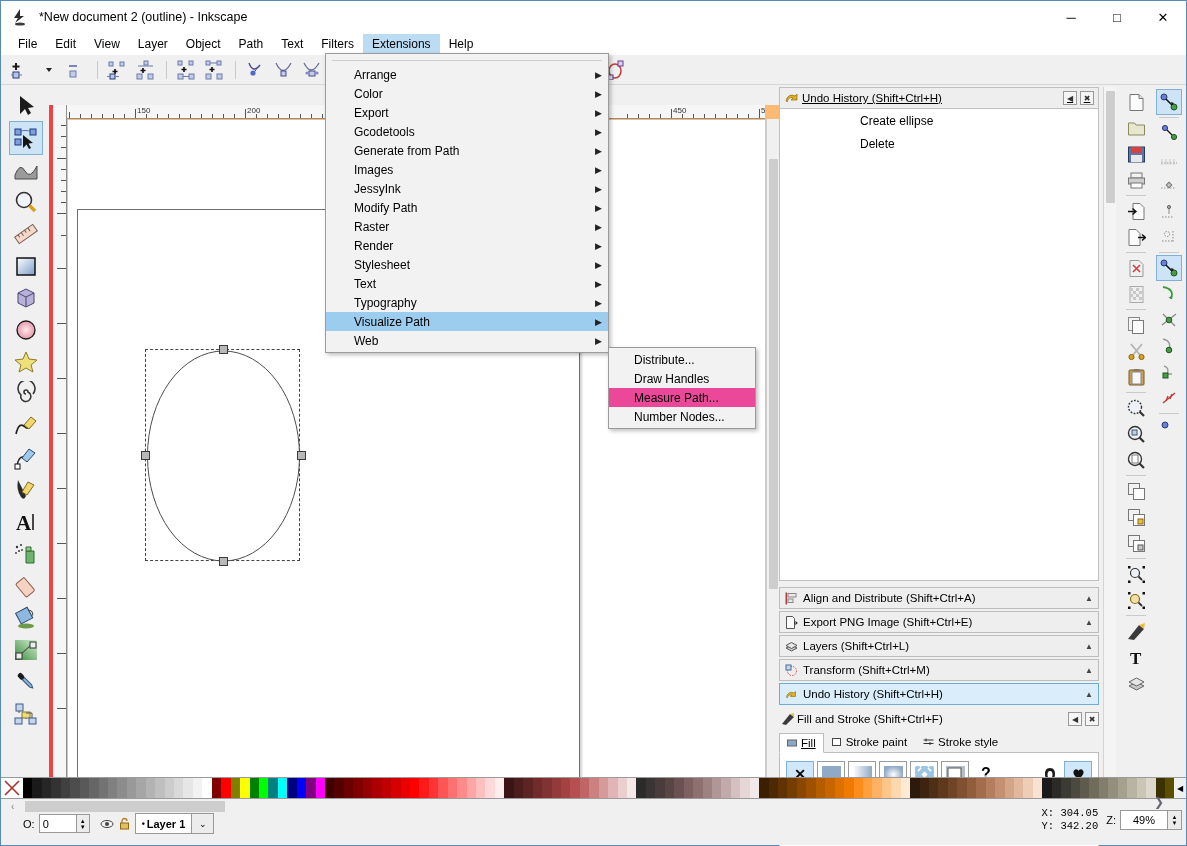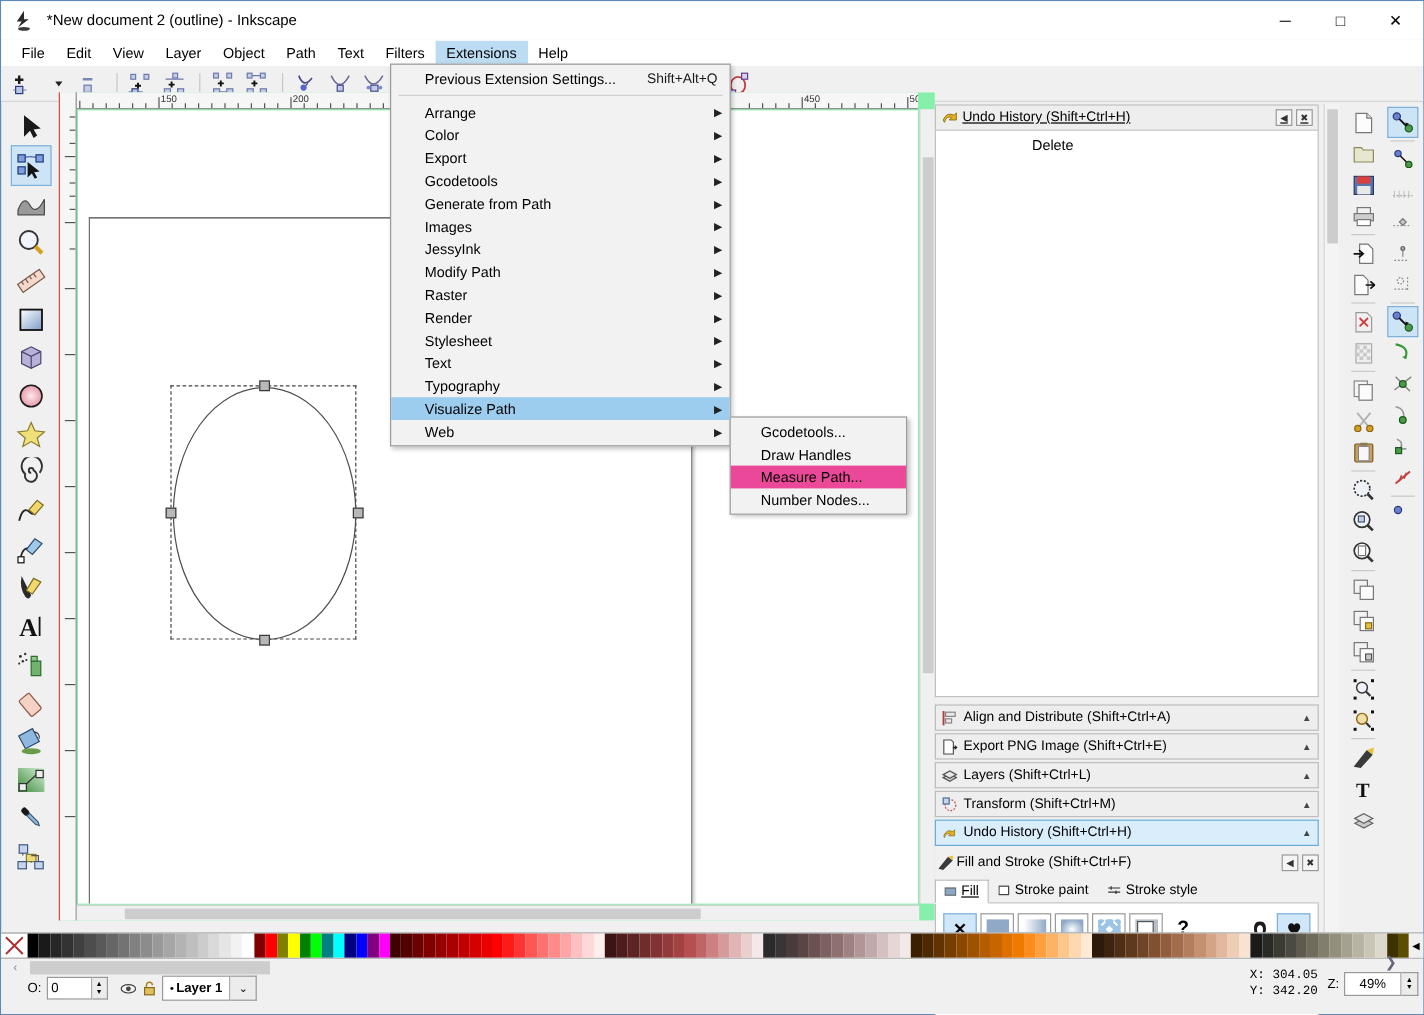--- a/index.html
+++ b/index.html
@@ -74,22 +74,22 @@
     padding-top:2px; overflow:hidden;
   }
   .tool {
     width:34px; height:34px; margin-bottom:-2px;
     display:flex; align-items:center; justify-content:center;
   }
   .tool.sel { background:#cde4f7; border:1px solid #7fb0d8; }
 
   
   .canvaswrap {
-    position:absolute; left:48px; top:76px; width:730px; height:690px;
-    background:#86efac; border-left:1px solid #ef4444;
+    position:absolute; left:48px; top:104px; width:730px; height:690px;
+    background:#fdba74; border-left:4px solid #ef4444;
   }
   .ruler-h {
     position:absolute; left:14px; top:0; right:14px; height:14px;
     background:#f6f6f6; border-bottom:1px solid #909090; overflow:hidden;
   }
   .ruler-v {
     position:absolute; left:0; top:0; width:14px; bottom:0;
     background:#f6f6f6; border-right:1px solid #909090; overflow:hidden;
   }
   .rcorner { position:absolute; left:0; top:0; width:14px; height:14px; background:#f6f6f6;
@@ -713,20 +713,23 @@
         </svg>
       </span>
       <span class="ttl">Undo History (Shift+Ctrl+H)</span>
       <span style="margin-left:auto;display:flex;">
         <span class="ph-btn">◀</span>
         <span class="ph-btn">✖</span>
       </span>
     </div>
 
     <div class="undo-list">
+      <div class="undo-row">
+        <span>Create ellipse</span>
+      </div>
       <div class="undo-row">
         <span>Delete</span>
       </div>
     </div>
 
     <div style="position:absolute; left:0; top:498px; width:320px;">
       <div class="collapsed-row">
         <span style="margin-right:5px;">
           <svg width="13" height="13" viewBox="0 0 13 13">
             <rect x="0.5" y="0.5" width="1.6" height="12" fill="#b04040"></rect>
@@ -1324,24 +1327,20 @@
             <span>▲</span>
             <span>▼</span>
           </span>
       </div>
     </div>
 
     <div style="position:absolute; right:22px; top:-4px; font-size:12px; color:#667;">❯</div>
   </div>
 
   <div class="dropdown">
-    <div class="dd-item">
-      <span>Previous Extension Settings...</span>
-      <span class="accel">Shift+Alt+Q</span>
-    </div>
     <div class="dd-sep"></div>
     <div class="dd-item">
       <span>Arrange</span>
       <span class="sub">▶</span>
     </div>
     <div class="dd-item">
       <span>Color</span>
       <span class="sub">▶</span>
     </div>
     <div class="dd-item">
@@ -1393,21 +1392,21 @@
       <span class="sub">▶</span>
     </div>
     <div class="dd-item">
       <span>Web</span>
       <span class="sub">▶</span>
     </div>
   </div>
 
   <div class="submenu">
     <div class="sm-item">
-      <span>Gcodetools...</span>
+      <span>Distribute...</span>
     </div>
     <div class="sm-item">
       <span>Draw Handles</span>
     </div>
     <div class="sm-item hl">
       <span>Measure Path...</span>
     </div>
     <div class="sm-item">
       <span>Number Nodes...</span>
     </div>

